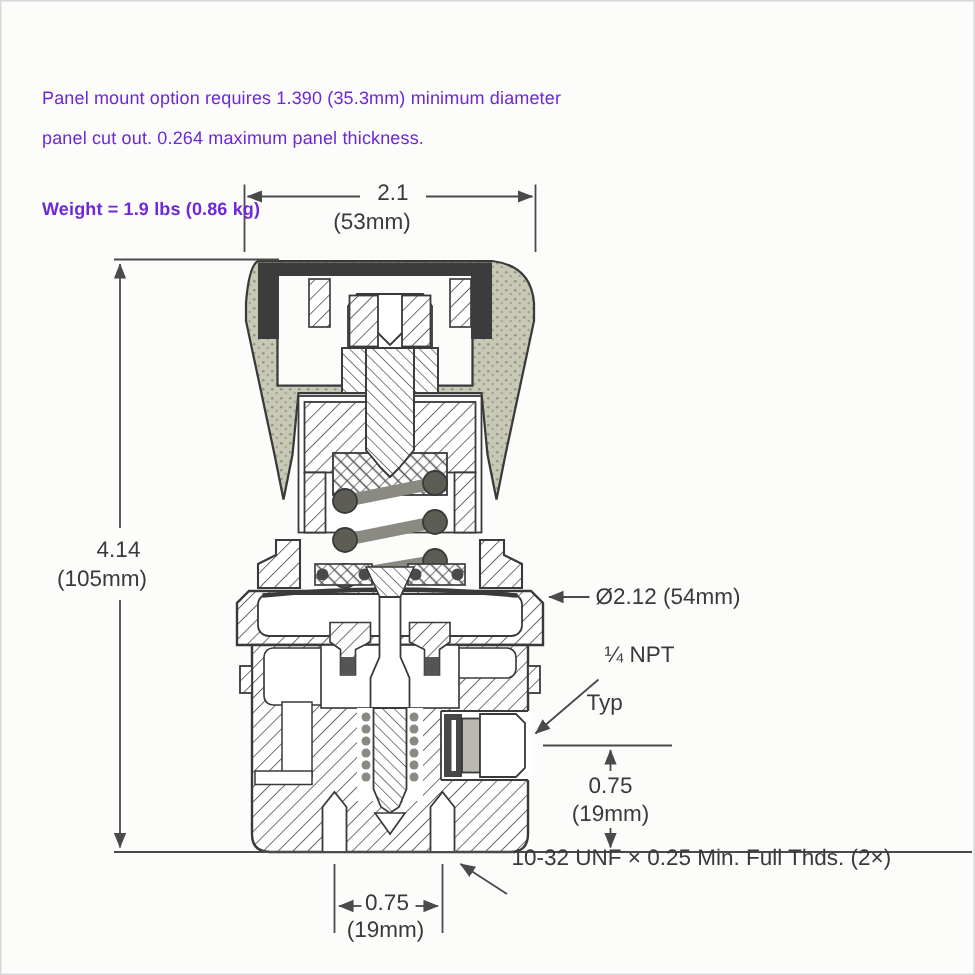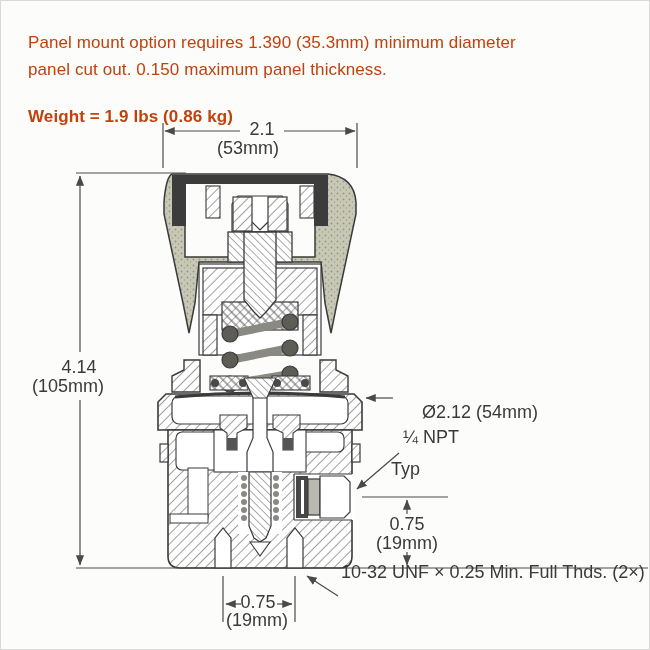--- a/index.html
+++ b/index.html
@@ -4,25 +4,26 @@
 <style>
   html,body{margin:0;padding:0;}
   body{
     width:650px;height:650px;position:relative;overflow:hidden;
     background:#fcfcfa;
     font-family:"Liberation Sans", sans-serif;
     color:#333;
   }
   .frame{position:absolute;inset:0;border:1px solid #d9d9d9;pointer-events:none;}
   .note{
-    position:absolute;left:28px;font-size:17px;line-height:27px;color:#c2410c;
+    position:absolute;left:28px;font-size:12px;line-height:27px;color:#6d28d9;
     letter-spacing:.1px;
+    margin-top:23px;
   }
   .dim{
-    position:absolute;font-size:18px;color:#3a3a3a;white-space:nowrap;
+    position:absolute;font-size:15px;color:#3a3a3a;white-space:nowrap;
     transform:translate(-50%,-50%);
   }
   .dim.left-anchor{transform:translate(0,-50%);}
   svg{position:absolute;left:0;top:0;}
 </style>
 </head>
 <body>
 
 <div class="frame"></div>
 
@@ -212,30 +213,30 @@
       <line x1="295" y1="576" x2="295" y2="622"></line>
       <line x1="241" y1="604" x2="226" y2="604" marker-end="url(#arr)"></line>
       <line x1="277" y1="604" x2="292" y2="604" marker-end="url(#arr)"></line>
     </g>
 
     <line x1="338" y1="596" x2="307" y2="576" marker-end="url(#arr)"></line>
   </g>
 </svg>
 
 <div class="note" style="top:29px;">Panel mount option requires 1.390 (35.3mm) minimum diameter</div>
-<div class="note" style="top:56px;">panel cut out. 0.150 maximum panel thickness.</div>
+<div class="note" style="top:56px;">panel cut out. 0.264 maximum panel thickness.</div>
 <div class="note" style="top:103px;font-weight:bold;">Weight = 1.9 lbs (0.86 kg)</div>
 
 <div class="dim" style="left:262px;top:129px;">2.1</div>
 <div class="dim" style="left:248px;top:148px;">(53mm)</div>
 
 <div class="dim" style="left:79px;top:367px;">4.14</div>
 <div class="dim" style="left:68px;top:386px;">(105mm)</div>
 
-<div class="dim left-anchor" style="left:397px;top:412px;margin-left:25px;">Ø2.12 (54mm)</div>
+<div class="dim left-anchor" style="left:397px;top:398px;">Ø2.12 (54mm)</div>
 
 <div class="dim left-anchor" style="left:403px;top:437px;">¼ NPT</div>
 <div class="dim left-anchor" style="left:391px;top:469px;">Typ</div>
 
 <div class="dim" style="left:407px;top:524px;">0.75</div>
 <div class="dim" style="left:407px;top:543px;">(19mm)</div>
 
 <div class="dim" style="left:258px;top:602px;">0.75</div>
 <div class="dim" style="left:257px;top:620px;">(19mm)</div>
 

